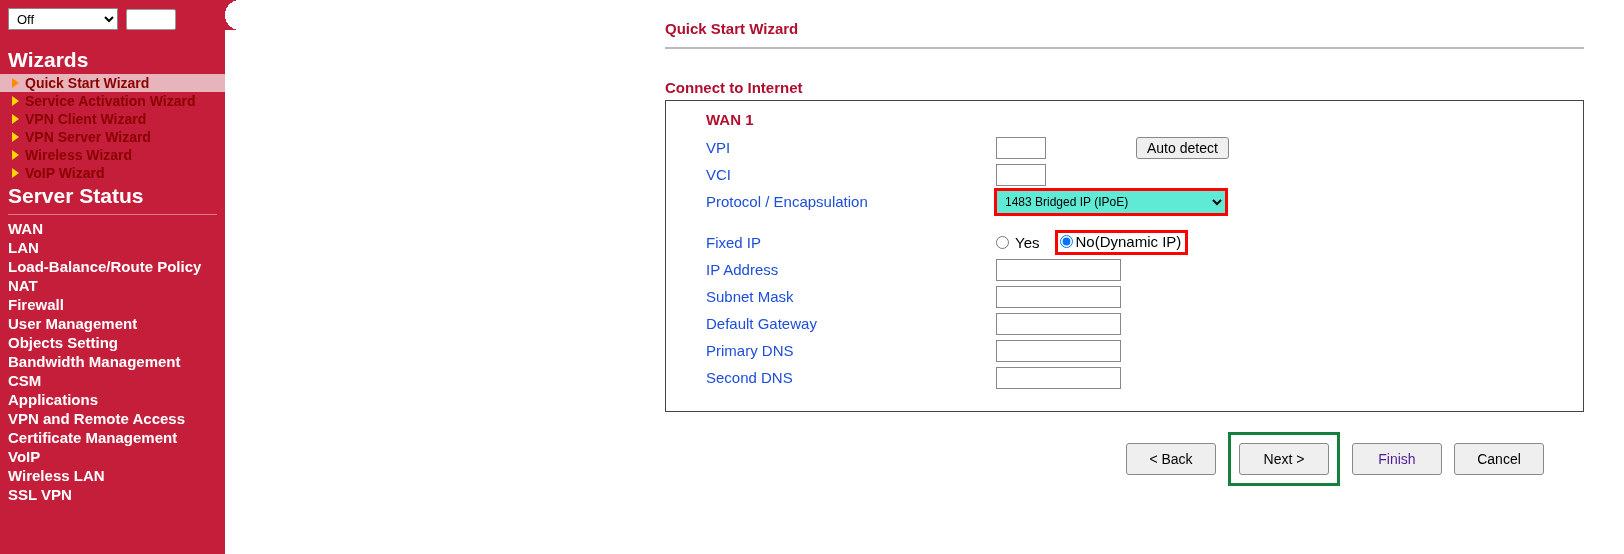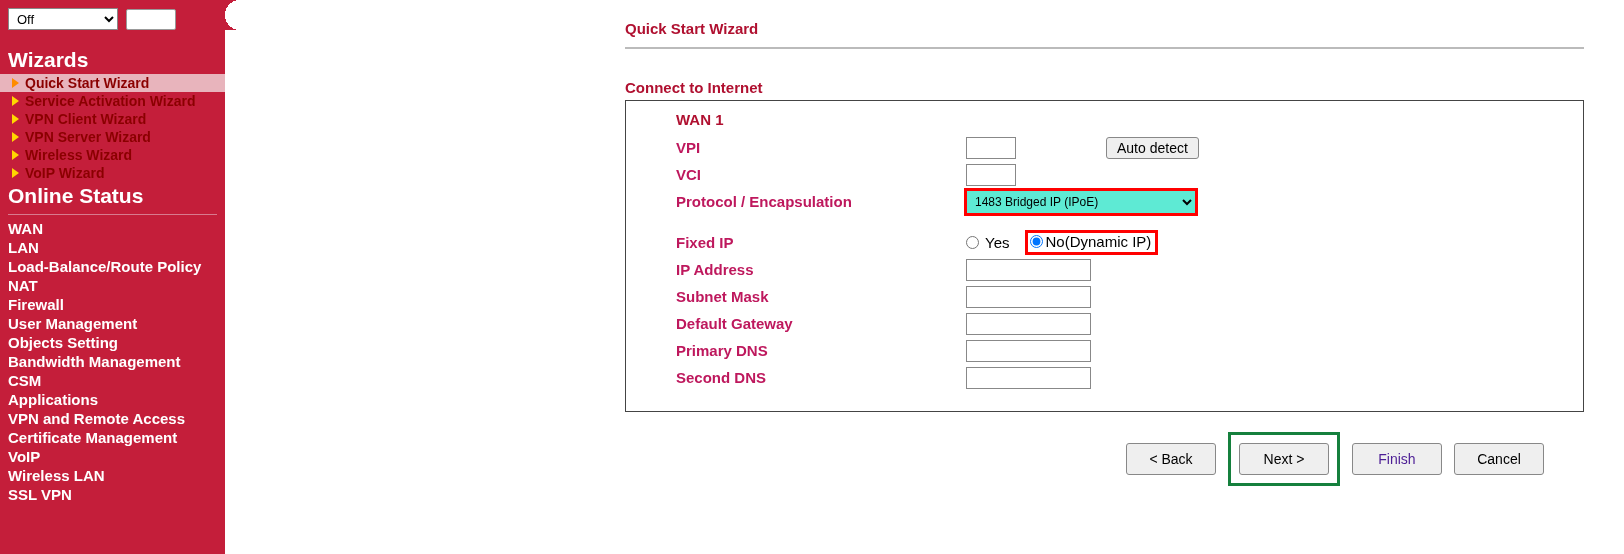--- a/index.html
+++ b/index.html
@@ -1,17 +1,17 @@
 <!DOCTYPE html>
 <html><head>
 <meta charset="utf-8">
 <style>
 * { margin: 0; padding: 0; box-sizing: border-box; }
 body { font-family: Arial, sans-serif; font-size: 13px; color: #000; background: #fff; width: 1624px; height: 554px; overflow: hidden; }
-.container { display: flex; height: 100%; }
+.container { display: flex; height: 100%; gap: 40px; }
 
 
 .sidebar { width: 225px; background: #c41e3a; color: #fff; padding: 8px 0 0 0; position: relative; }
 .sidebar::after { content: ""; position: absolute; right: -15px; top: 0; width: 15px; height: 30px; background: radial-gradient(circle at 15px 15px, transparent 15px, #c41e3a 15px); }
 .top-controls { display: flex; align-items: center; gap: 8px; padding: 0 8px 10px 8px; }
 .mode-select { width: 110px; height: 22px; background: #fff; border: 1px solid #888; font-size: 13px; padding: 0 4px; }
 .ipv6-badge { background: #fff; border: 1px solid #999; padding: 2px 6px; font-size: 13px; font-weight: bold; display: flex; align-items: center; border-radius: 2px; }
 .ipv6-badge .six { font-style: italic; font-size: 18px; line-height: 14px; margin-left: 4px; }
 
 .menu-section { margin-top: 6px; }
@@ -20,24 +20,24 @@
 .menu-item.active { background: #e8b4bc; }
 .menu-arrow { width: 0; height: 0; border-top: 5px solid transparent; border-bottom: 5px solid transparent; border-left: 7px solid #ffd700; margin-right: 6px; }
 .menu-item.active .menu-arrow { border-left-color: #ff8c00; }
 .menu-divider { border: 0; border-top: 1px solid #d87a8e; margin: 4px 8px; }
 .plain-item { color: #ffffff; font-weight: bold; font-size: 15px; padding: 1px 8px; cursor: pointer; }
 
 
 .main { flex: 1; padding: 20px 40px 0 400px; }
 .page-title { color: #b01030; font-weight: bold; font-size: 15px; padding-bottom: 10px; border-bottom: 2px solid #bbb; }
 .section-title { color: #b01030; font-weight: bold; font-size: 15px; margin-top: 30px; margin-bottom: 4px; }
-.form-box { border: 1px solid #444; padding: 10px 20px 20px 40px; }
+.form-box { border: 1px solid #444; padding: 10px 20px 20px 30px; }
 .wan-heading { color: #b01030; font-weight: bold; font-size: 15px; margin-bottom: 6px; padding-left: 10px; }
 .form-row { display: flex; align-items: center; height: 27px; }
-.form-label { width: 300px; font-size: 15px; color: #be185d; padding-left: 10px; font-weight: bold; }
+.form-label { width: 300px; font-size: 15px; color: #1d4ed8; padding-left: 10px; }
 .form-control-cell { display: flex; align-items: center; gap: 10px; }
 .small-input { width: 50px; height: 22px; border: 1px solid #888; background: #fff; padding: 0 4px; }
 .med-input { width: 125px; height: 22px; border: 1px solid #888; background: #fff; padding: 0 4px; }
 .proto-select { width: 230px; height: 24px; background: #5eead4; border: 1px solid #f97316; font-size: 12px; padding: 0 4px; }
 .btn { background: #efefef; border: 1px solid #888; border-radius: 3px; padding: 2px 10px; font-size: 14px; cursor: pointer; }
 .btn:disabled { color: #4c1d95; cursor: default; }
 .spacer { height: 14px; }
 
 .highlight-red { outline: 3px solid #ff0000; outline-offset: -1px; }
 .highlight-inline { border: 3px solid #ff0000; padding: 0 4px 2px 2px; display: inline-flex; align-items: center; }
@@ -84,21 +84,21 @@
         <span>VPN Server Wizard</span>
       </div>
       <div class="menu-item">
         <span class="menu-arrow"></span>
         <span>Wireless Wizard</span>
       </div>
       <div class="menu-item">
         <span class="menu-arrow"></span>
         <span>VoIP Wizard</span>
       </div>
-      <div class="menu-header">Online Status</div>
+      <div class="menu-header">Server Status</div>
       <hr class="menu-divider">
       <div class="plain-item">WAN</div>
       <div class="plain-item">LAN</div>
       <div class="plain-item">Load-Balance/Route Policy</div>
       <div class="plain-item">NAT</div>
       <div class="plain-item">Firewall</div>
       <div class="plain-item">User Management</div>
       <div class="plain-item">Objects Setting</div>
       <div class="plain-item">Bandwidth Management</div>
       <div class="plain-item">CSM</div>

